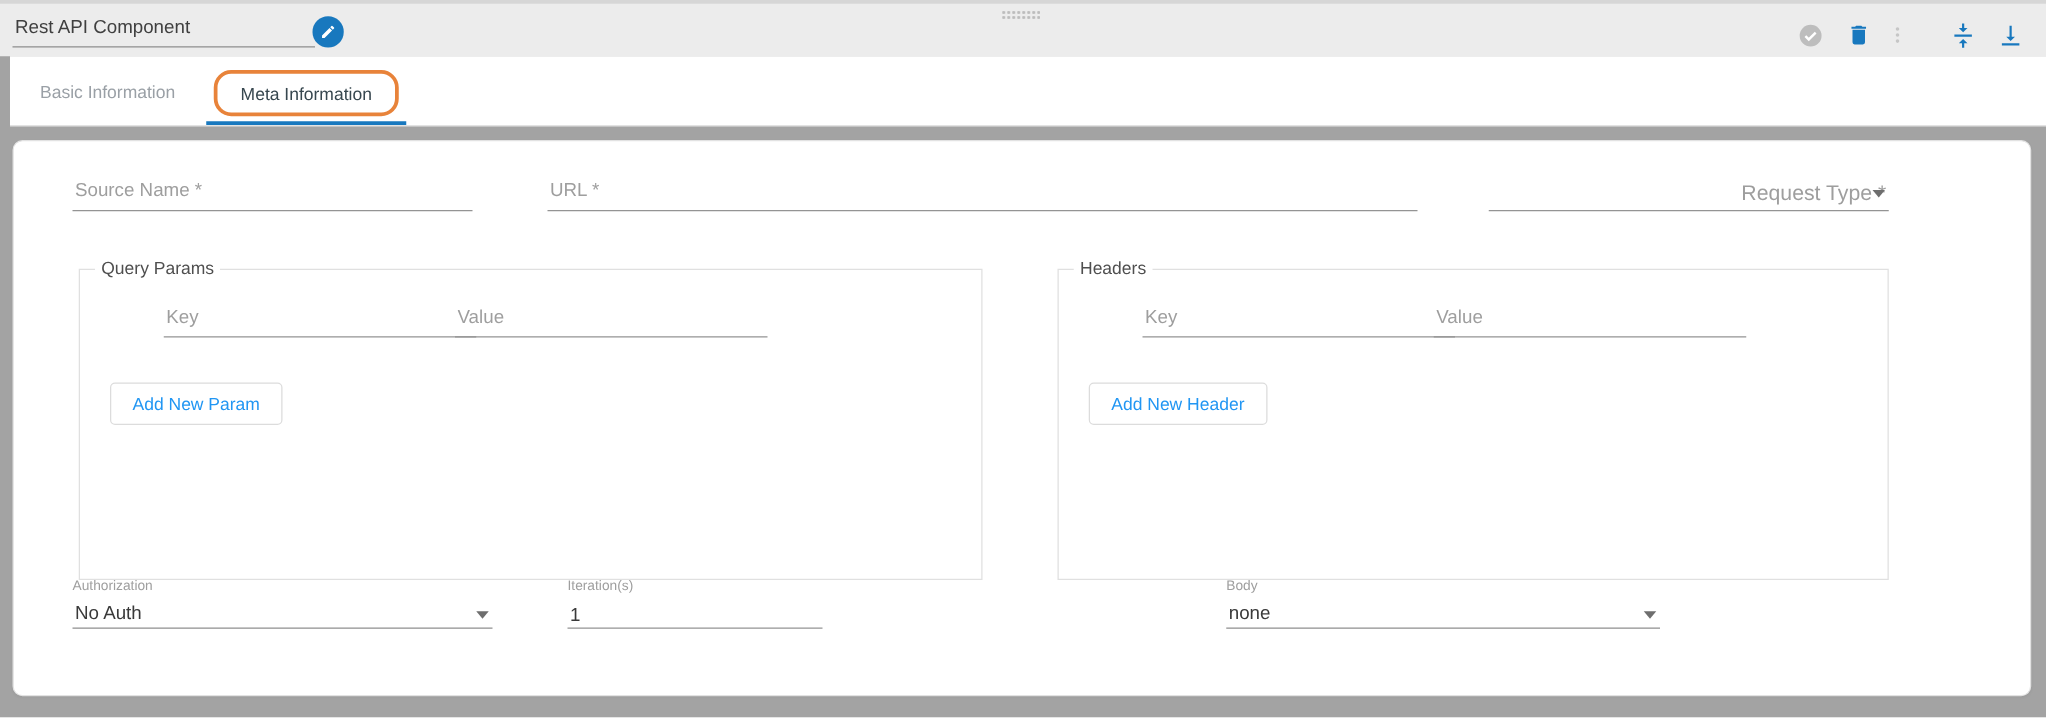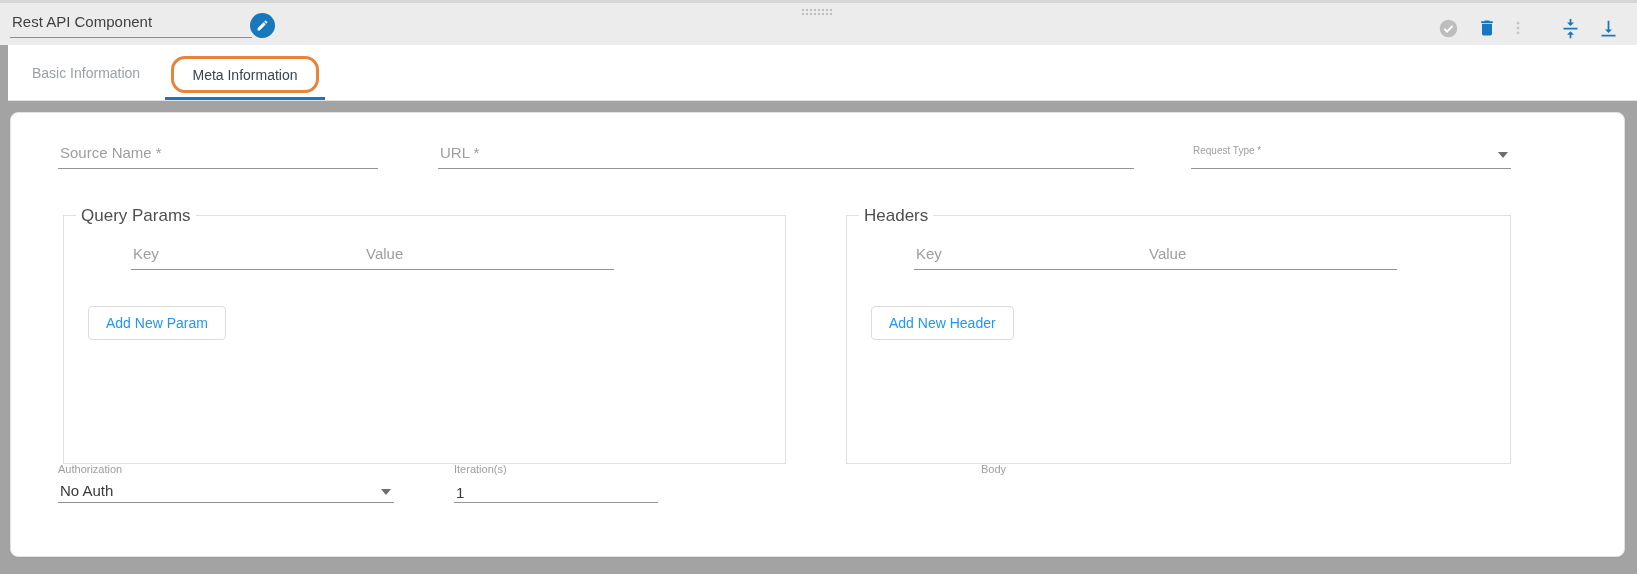--- a/index.html
+++ b/index.html
@@ -94,42 +94,42 @@
     font-size: 15px; color: #3f3f3f;
     padding: 6px 2px 8px 2px; outline: none; height: 30px;
   }
   .u-input::placeholder { color: #9e9e9e; opacity: 1; }
   .src-name { left: 47px;  top: 26px; width: 320px; }
   .url      { left: 427px; top: 26px; width: 696px; }
 
   .select-box {
     position: absolute;
     border-bottom: 1px solid #949494;
-    font-size: 10px; cursor: pointer;
-    padding: 6px 2px 8px 2px; height: 30px;
+    font-size: 17px; cursor: pointer;
+    padding: 6px 2px 8px 2px; height: 30px; text-align: right;
   }
   .select-box .arrow {
     position: absolute; right: 3px; bottom: 10px;
     width: 0; height: 0;
     border-left: 5px solid transparent;
     border-right: 5px solid transparent;
     border-top: 6px solid #6e6e6e;
   }
   .req-type { left: 1180px; top: 26px; width: 320px; color: #9e9e9e; }
 
   .group-box {
     position: absolute; top: 102px; height: 249px;
     border: 1px solid #e0e0e0; background: #ffffff;
   }
   .group-box.qp  { left: 52px;  width: 723px; }
   .group-box.hd  { left: 835px; width: 665px; }
   .group-legend {
     position: absolute; left: 12px; top: -10px;
     background: #ffffff; padding: 0 5px;
-    font-size: 17px; color: #4f4f4f;
+    font-size: 14px; color: #4f4f4f;
   }
   .kv-key   { left: 24px;  top: 24px; width: 250px; margin-left: 43px; }
   .kv-value { left: 300px; top: 24px; width: 250px; }
   .add-btn {
     position: absolute; left: 24px; top: 90px; height: 34px;
     padding: 0 17px;
     background: #ffffff;
     border: 1px solid #dcdcdc; border-radius: 4px;
     font-family: "Liberation Sans", sans-serif;
     font-size: 14px; color: #2196f3; cursor: pointer;
@@ -269,16 +269,20 @@
       <span class="mini-label">Iteration(s)</span>
       <input type="text" value="1" style="">
     </div>
 
     <div class="bfield f-delay">
       <span class="pad-top"></span>
     </div>
 
     <div class="bfield f-body">
       <span class="mini-label">Body</span>
+      <div class="select-row">
+        <span>none</span>
+        <span class="arrow"></span>
+      </div>
     </div>
 
   </div>
 </div>
 
 </body></html>

